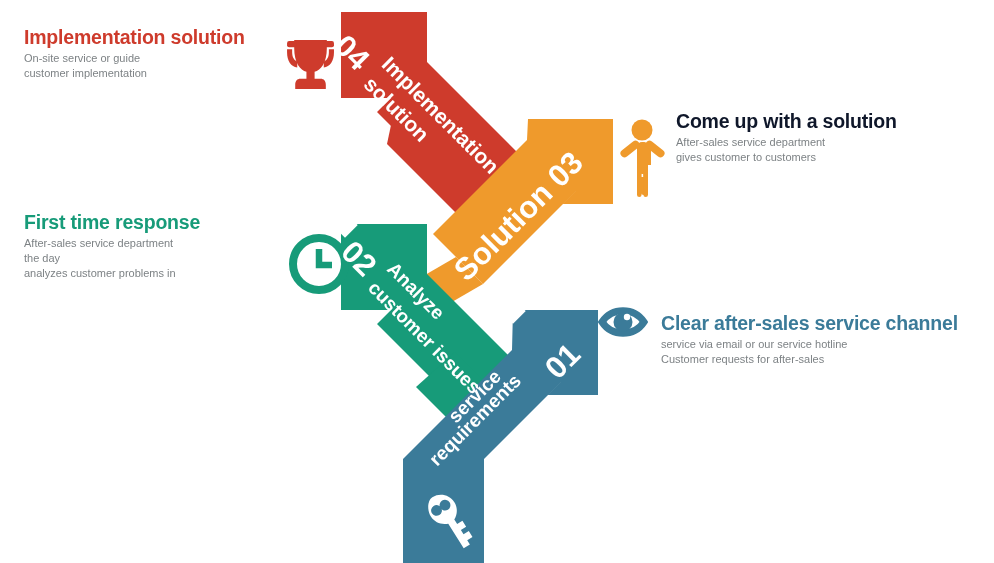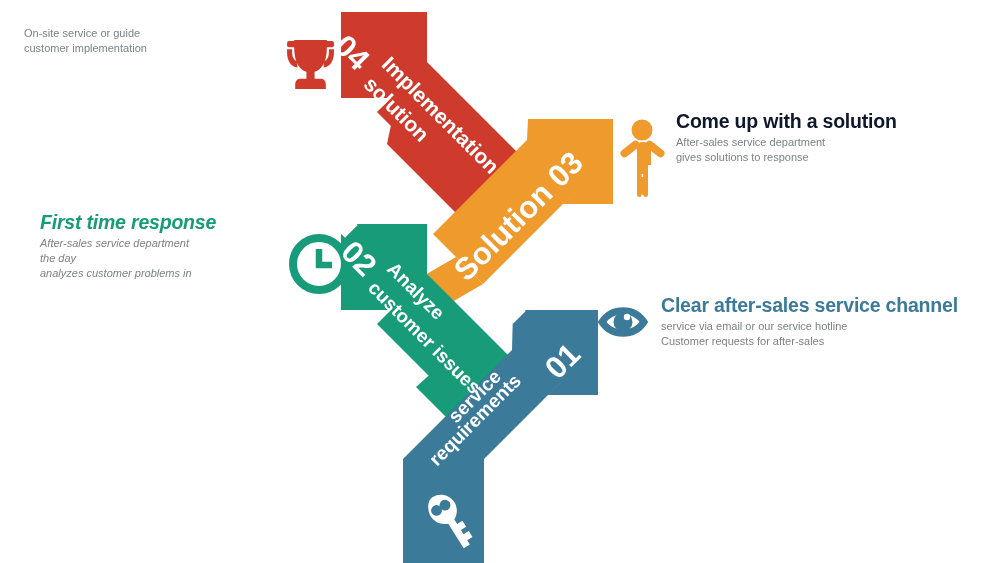--- a/index.html
+++ b/index.html
@@ -289,36 +289,37 @@
 
   <div class="arrow-label num" style="left:359px; top:234px; transform: rotate(45deg); transform-origin: left top;">02</div>
   <div class="arrow-label word-sm" style="left:398px; top:258px; transform: rotate(45deg); transform-origin: left top;">Analyze</div>
   <div class="arrow-label word-sm" style="left:379px; top:277px; transform: rotate(45deg); transform-origin: left top;">customer issues</div>
 
   <div class="arrow-label num" style="left:538px; top:361px; transform: rotate(-45deg); transform-origin: left top;">01</div>
   <div class="arrow-label word-sm" style="left:444px; top:412px; transform: rotate(-45deg); transform-origin: left top;">service</div>
   <div class="arrow-label word-sm" style="left:425px; top:455px; transform: rotate(-45deg); transform-origin: left top;">requirements</div>
 
   <div class="textblock" style="left:24px; top:26px; width:262px;">
+    <p class="tb-title" style="color:#ce3b2c;">Implementation solution</p>
     <p class="tb-body">On-site service or guide</p>
     <p class="tb-body">customer implementation</p>
   </div>
 
   <div class="textblock tb-right" style="left:676px; top:110px; width:300px;">
     <p class="tb-title" style="color:#0f172a;">Come up with a solution</p>
     <p class="tb-body">After-sales service department</p>
-    <p class="tb-body">gives solutions to response</p>
+    <p class="tb-body">gives customer to customers</p>
   </div>
 
-  <div class="textblock" style="left:40px; top:211px; width:278px;font-style:italic;">
+  <div class="textblock" style="left:24px; top:211px; width:278px;">
     <p class="tb-title" style="color:#179b79;">First time response</p>
     <p class="tb-body">After-sales service department</p>
     <p class="tb-body">the day</p>
     <p class="tb-body">analyzes customer problems in</p>
   </div>
 
-  <div class="textblock tb-right" style="left:661px; top:294px; width:330px;">
+  <div class="textblock tb-right" style="left:661px; top:312px; width:330px;">
     <p class="tb-title" style="color:#3b7b99;">Clear after-sales service channel</p>
     <p class="tb-body">service via email or our service hotline</p>
     <p class="tb-body">Customer requests for after-sales</p>
   </div>
 
 </div>
 
 </body></html>

